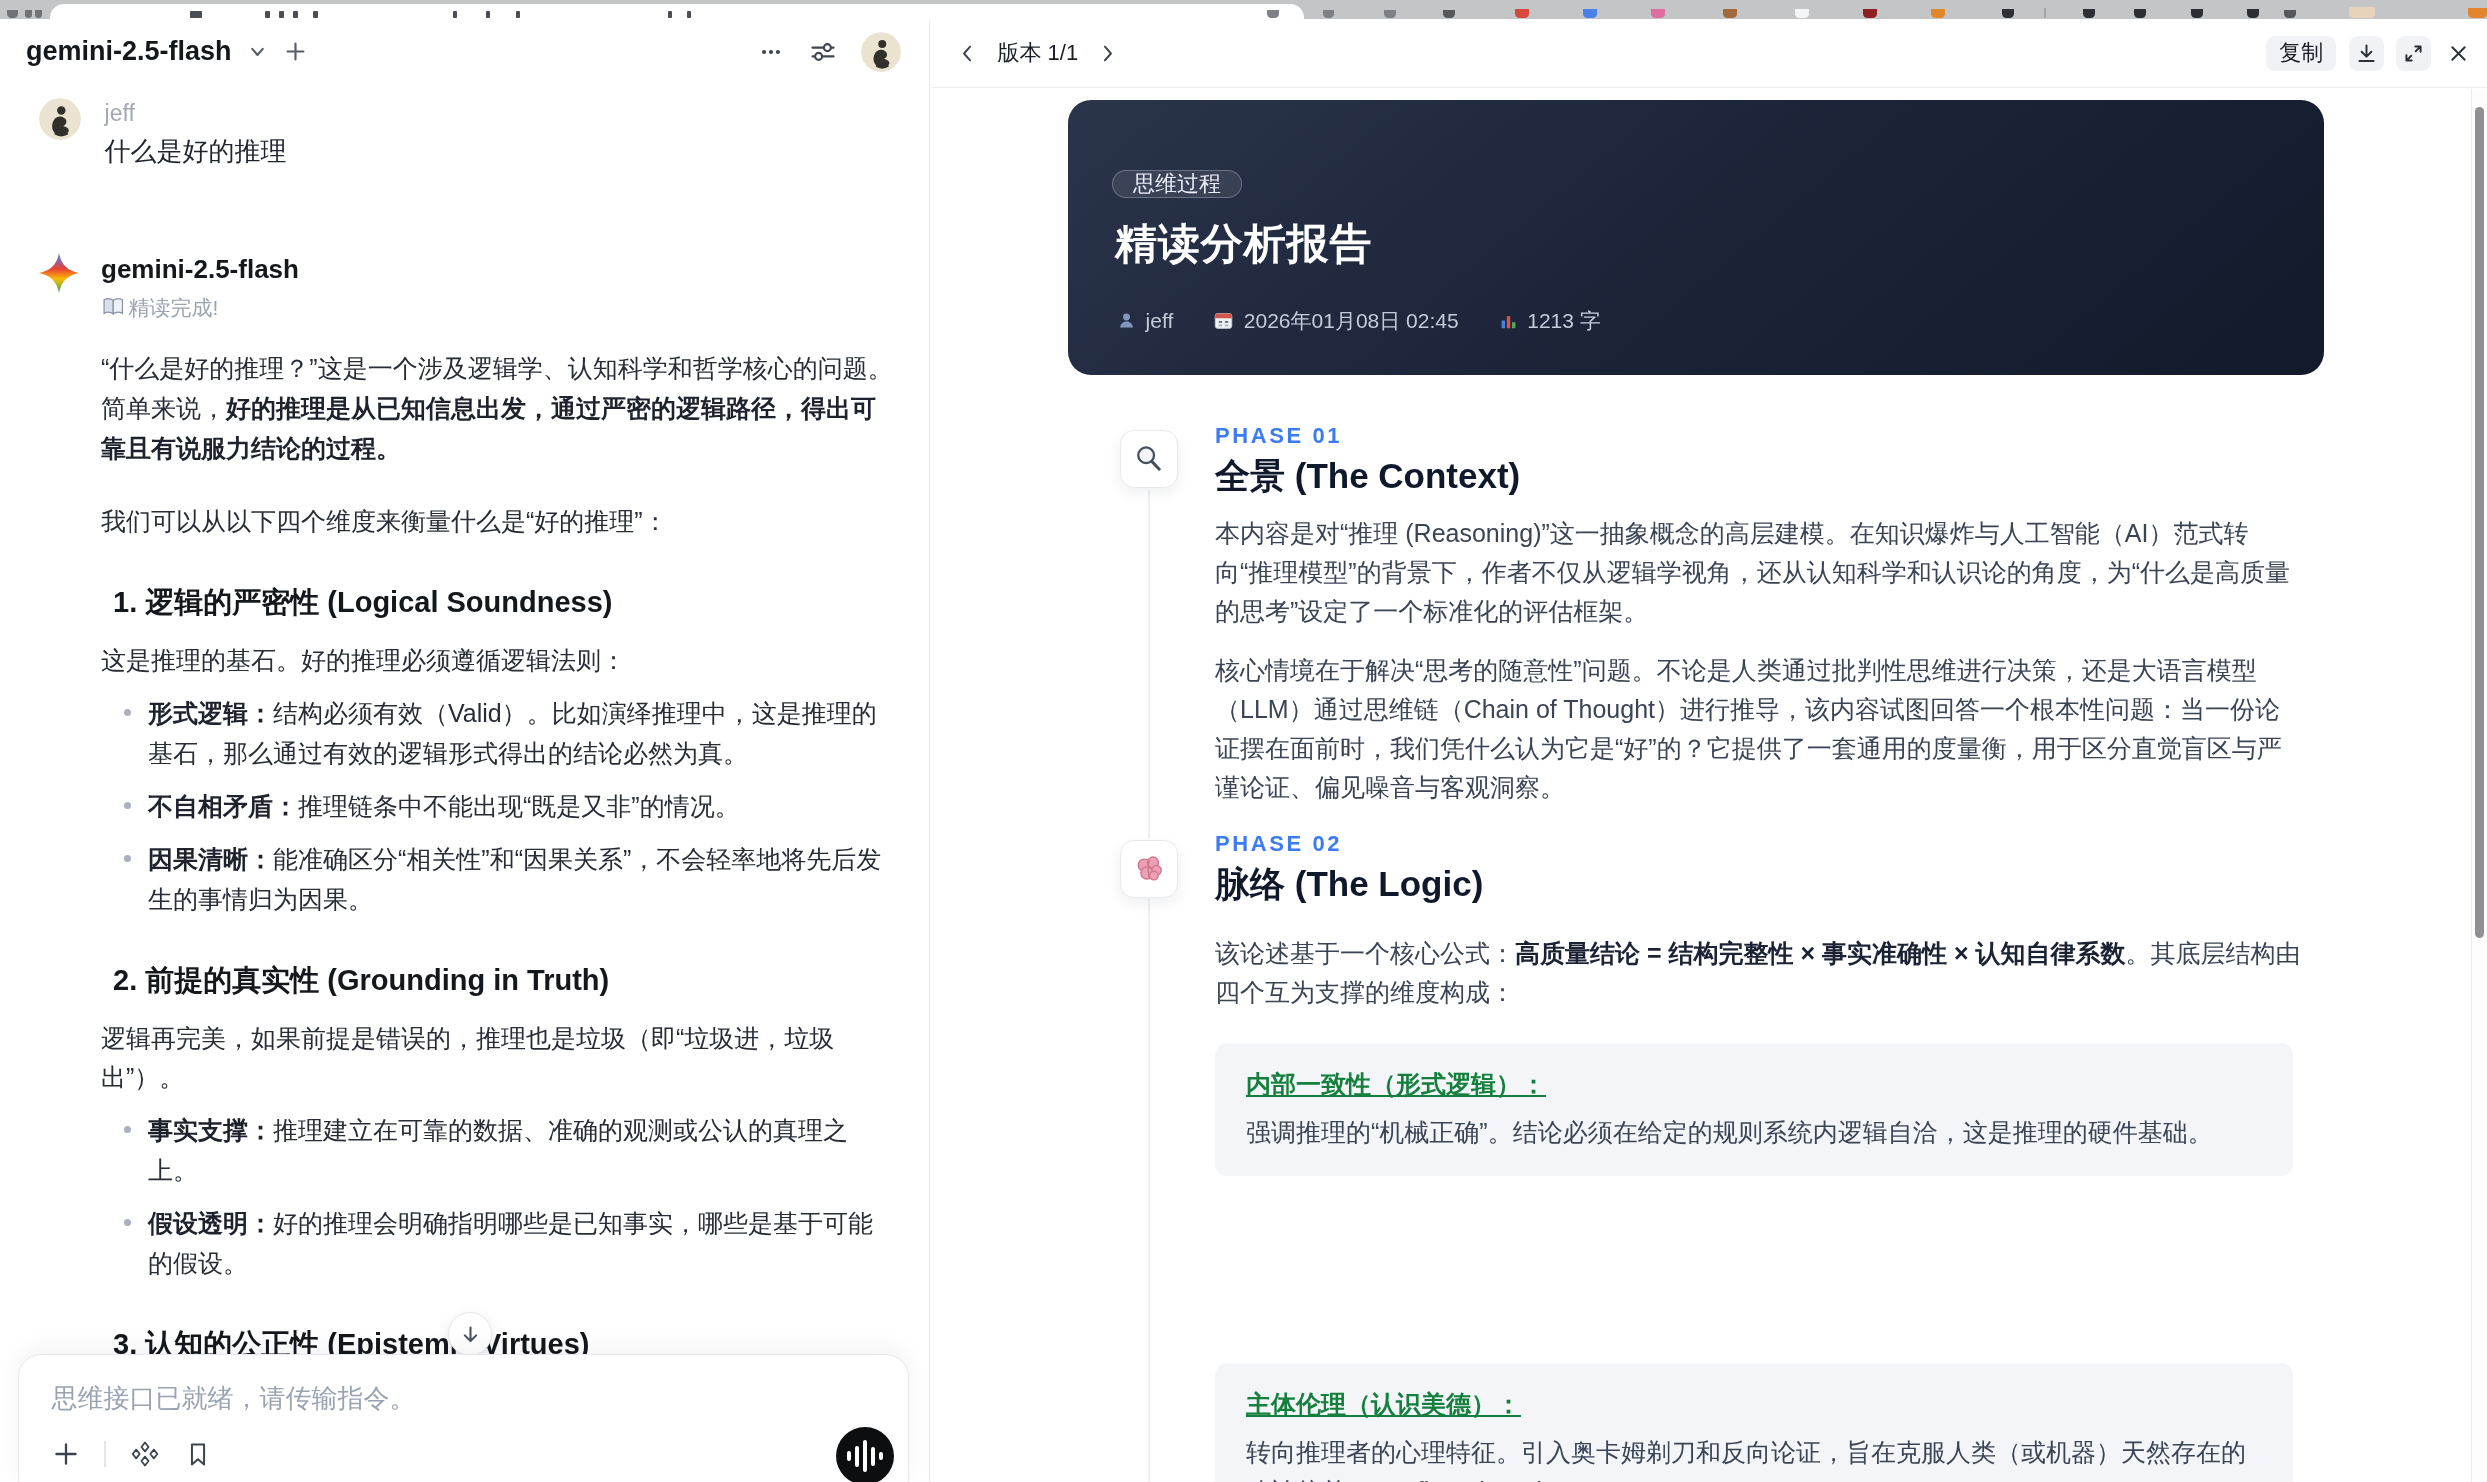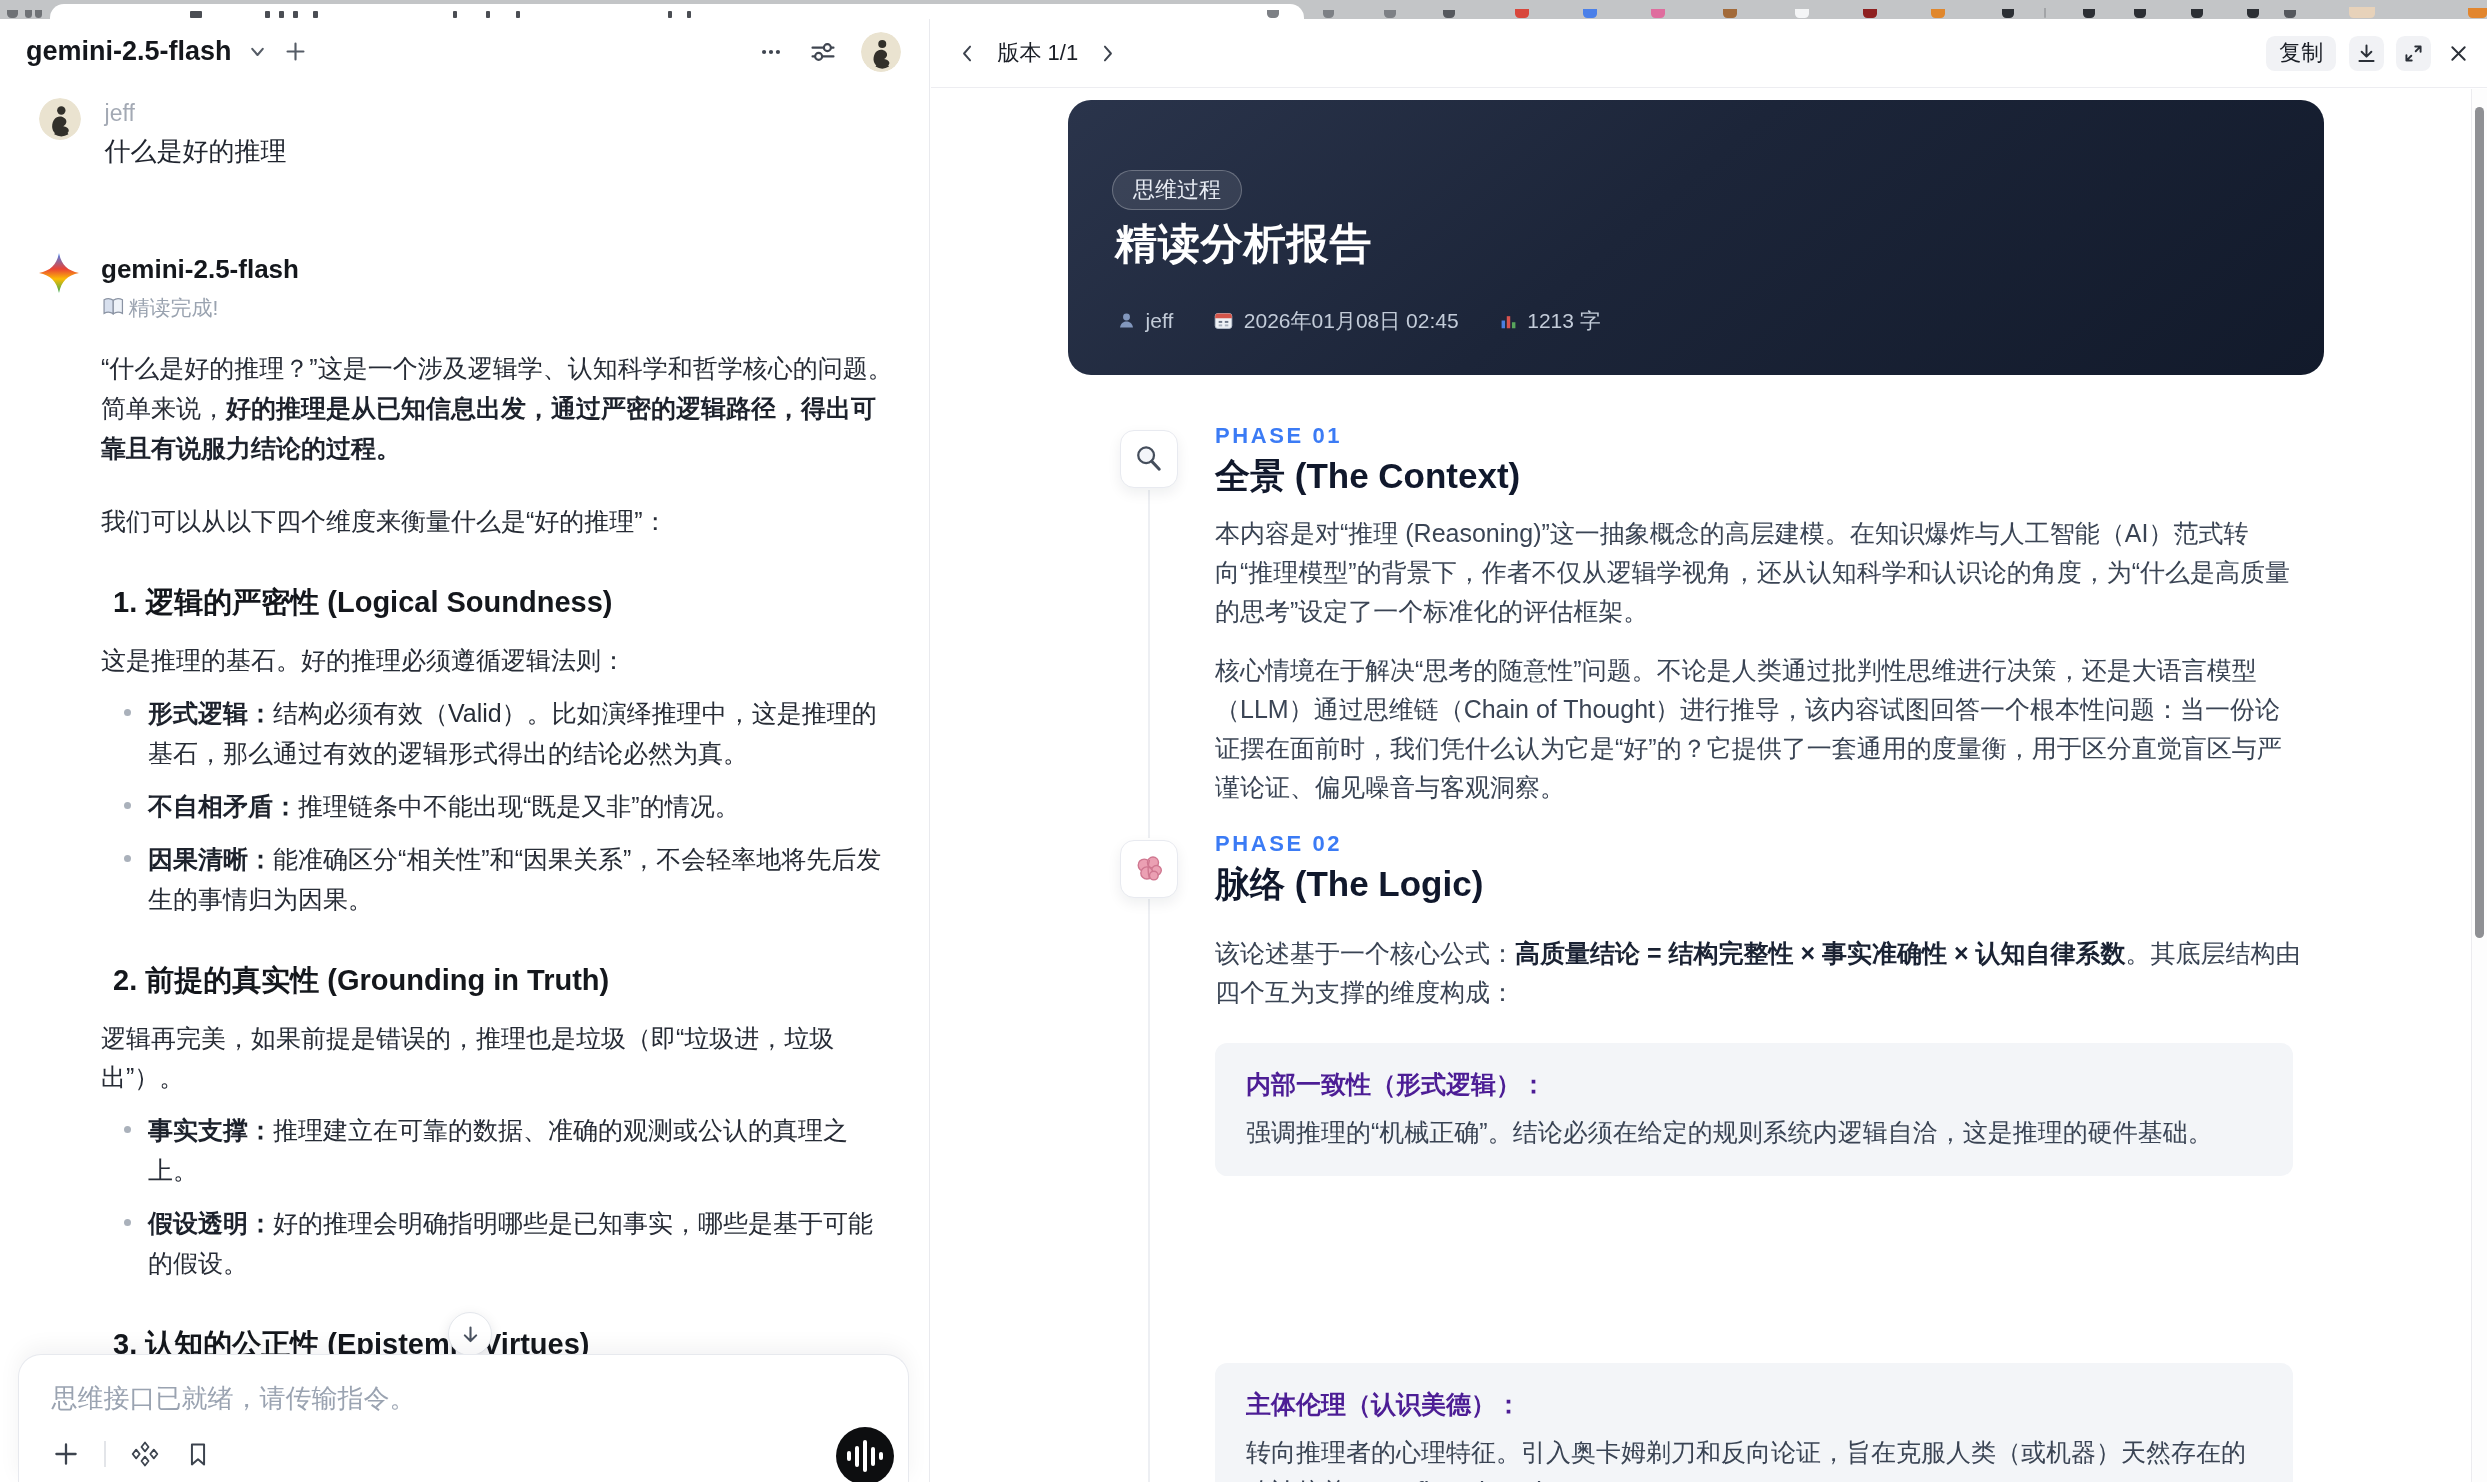--- a/index.html
+++ b/index.html
@@ -64,36 +64,36 @@
   .ver { display:flex; align-items:center; gap:14px; font-size:22px; color:#1a1e26; }
   .tools { margin-left:auto; display:flex; align-items:center; gap:12.3px; }
   .btn-copy { height:35px; padding:0 13px; background:#f1f2f5; border-radius:8.8px; font-size:22px; color:#1a1e26;
     display:flex; align-items:center; cursor:pointer; }
   .btn-sq { width:35px; height:35px; background:#f1f2f5; border-radius:8.8px; display:flex; align-items:center; justify-content:center; cursor:pointer; }
   .btn-plain { width:31.5px; height:31.5px; display:flex; align-items:center; justify-content:center; cursor:pointer; }
 
   .a-body { position:absolute; top:70px; left:0; right:15.8px; bottom:0; overflow:hidden; background:#fff; }
   .hero { position:absolute; left:137px; top:10.5px; width:1256px; height:275px; border-radius:23px;
     background:linear-gradient(140deg,#2a344b 0%,#1c2539 45%,#121a2b 100%); }
-  .badge { position:absolute; left:44px; top:70px; height:40px; padding:0 20px; display:inline-flex; align-items:center;
+  .badge { position:absolute; left:44px; top:70px; height:28px; padding:0 20px; display:inline-flex; align-items:center;
     border-radius:21px; background:rgba(255,255,255,.09); border:0.9px solid rgba(255,255,255,.25); color:#e9edf5; font-size:22px; }
   .hero-title { position:absolute; left:47px; top:116px; font-size:42px; font-weight:700; color:#ffffff; letter-spacing:0.9px; }
   .hero-meta { position:absolute; left:49px; top:207px; display:flex; align-items:center; gap:40px; font-size:21px; color:#c3ccd9; }
   .hero-meta .mi { display:flex; align-items:center; gap:9.6px; }
 
   .marker { position:absolute; width:58px; height:58px; border-radius:14px; background:#fff; border:0.9px solid #e8eaf0;
     box-shadow:0 5.3px 14px rgba(15,23,42,.07); display:flex; align-items:center; justify-content:center; }
   .vline { position:absolute; left:217px; width:1.8px; background:#edeff3; }
   .p-label { position:absolute; left:284px; font-size:22px; font-weight:700; letter-spacing:2.6px; color:var(--accent,#3b7bf5); }
   .p-title { position:absolute; left:284px; font-size:35px; font-weight:700; color:#10182c; }
   .p-para { position:absolute; left:284px; width:1089px; font-size:25px; line-height:39px; color:#3a4454; }
   .p-para b { font-weight:700; color:#1a2233; }
 
   .card { position:absolute; left:284px; width:1078px; background:var(--card,#f3f5f8); border-radius:12.3px; padding:23.6px 31px; }
-  .card-title { font-size:25px; font-weight:700; color:#4c1d95; line-height:35px; }
+  .card-title { font-size:25px; font-weight:700; color:#15803d; line-height:35px;text-decoration:underline; }
   .card-body { margin-top:11.4px; font-size:25px; line-height:39px; color:#3a4454; }
 
   .a-scrollbar { position:absolute; right:0; top:70px; bottom:0; width:15.8px; background:#fdfdfd; border-left:0.9px solid #ececef; }
   .a-thumb { position:absolute; left:2.6px; right:2.6px; top:18.4px; height:831px; border-radius:5.3px; background:#8f9094; }
 
   svg { display:block; }
 </style>
 </head>
 <body>
 

